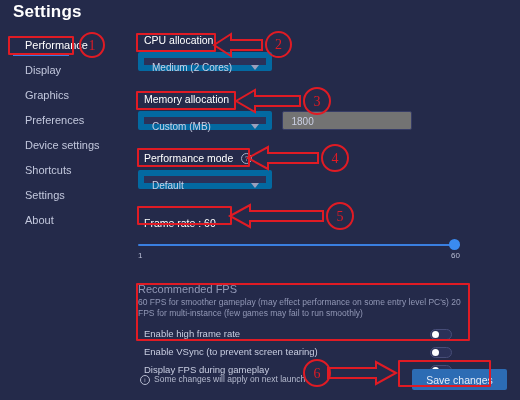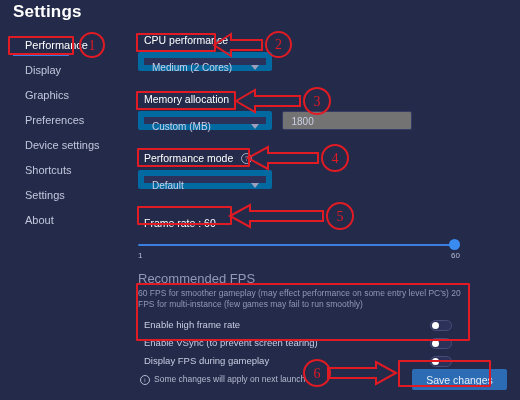--- a/index.html
+++ b/index.html
@@ -162,23 +162,23 @@
     position: relative;
     width: 322px;
     height: 12px;
     font-size: 8px;
     color: #b9bed5;
   }
   .scale-min { position: absolute; left: 0; top: 0; }
   .scale-max { position: absolute; right: 0; top: 0; }
 
   .rec-title {
-    font-size: 13px;
+    font-size: 11px;
     color: #9298b6;
-    margin-top: 8px;
+    margin-top: 20px;
   }
   .rec-body {
     font-size: 8.5px;
     color: #9298b6;
     line-height: 11px;
     width: 330px;
     margin-top: 2px;
   }
 
   
@@ -312,21 +312,21 @@
       <span>Settings</span>
     </div>
     <div class="side-item">
       <span>About</span>
     </div>
   </div>
 
   <div class="main">
 
     <div class="label-row">
-      <span class="field-label">CPU performance</span>
+      <span class="field-label">CPU allocation</span>
     </div>
     <div style="height:27px;">
       <div class="select">
         <span>Medium (2 Cores)</span>
         <span class="caret"></span>
       </div>
     </div>
 
     <div class="label-row" style="margin-top:10px;">
       <span class="field-label">Memory allocation</span>

